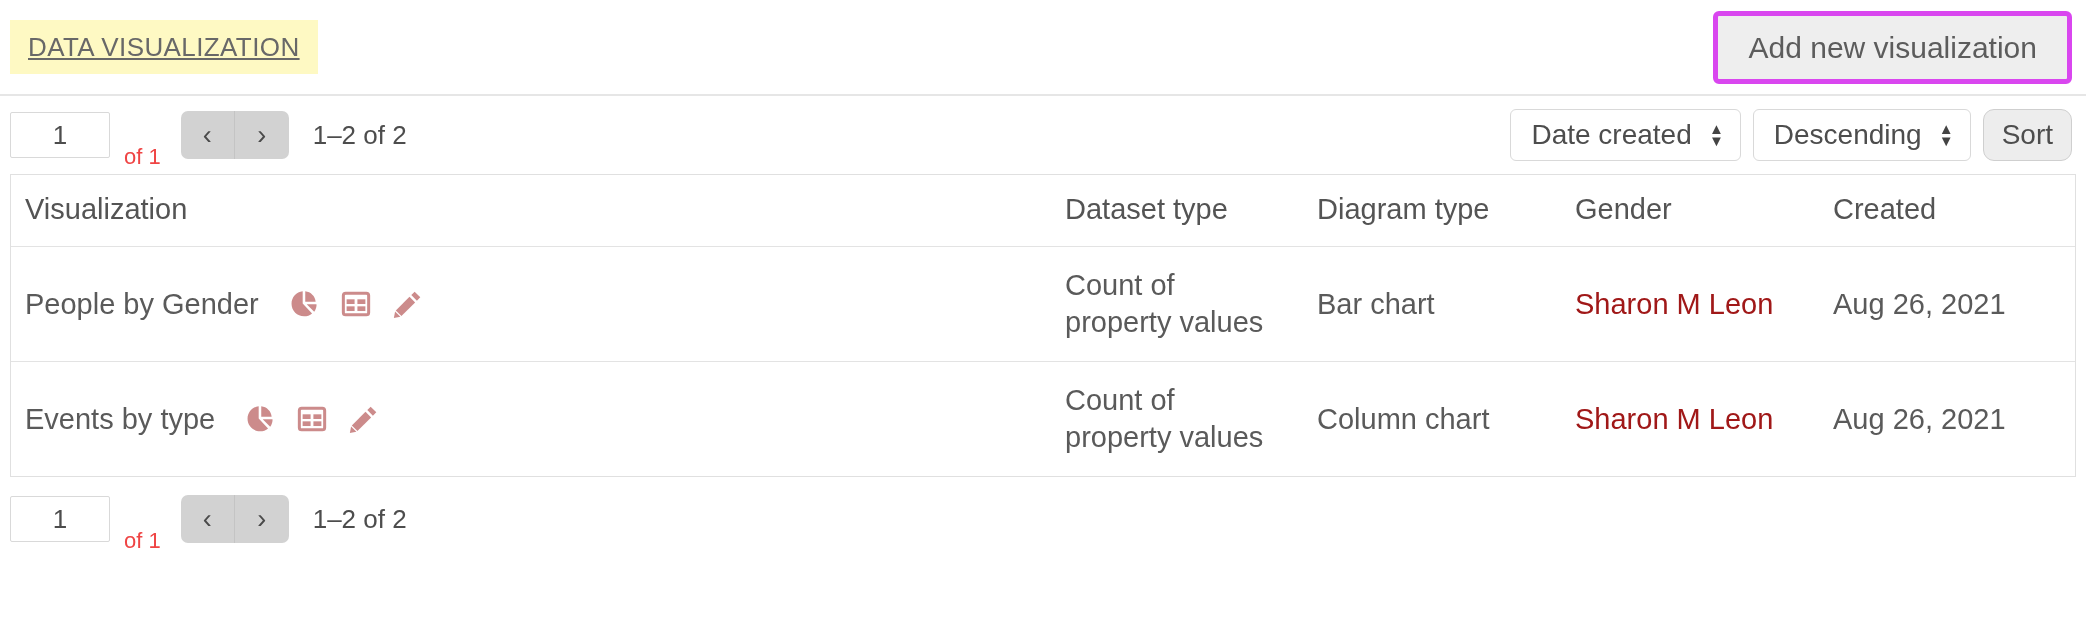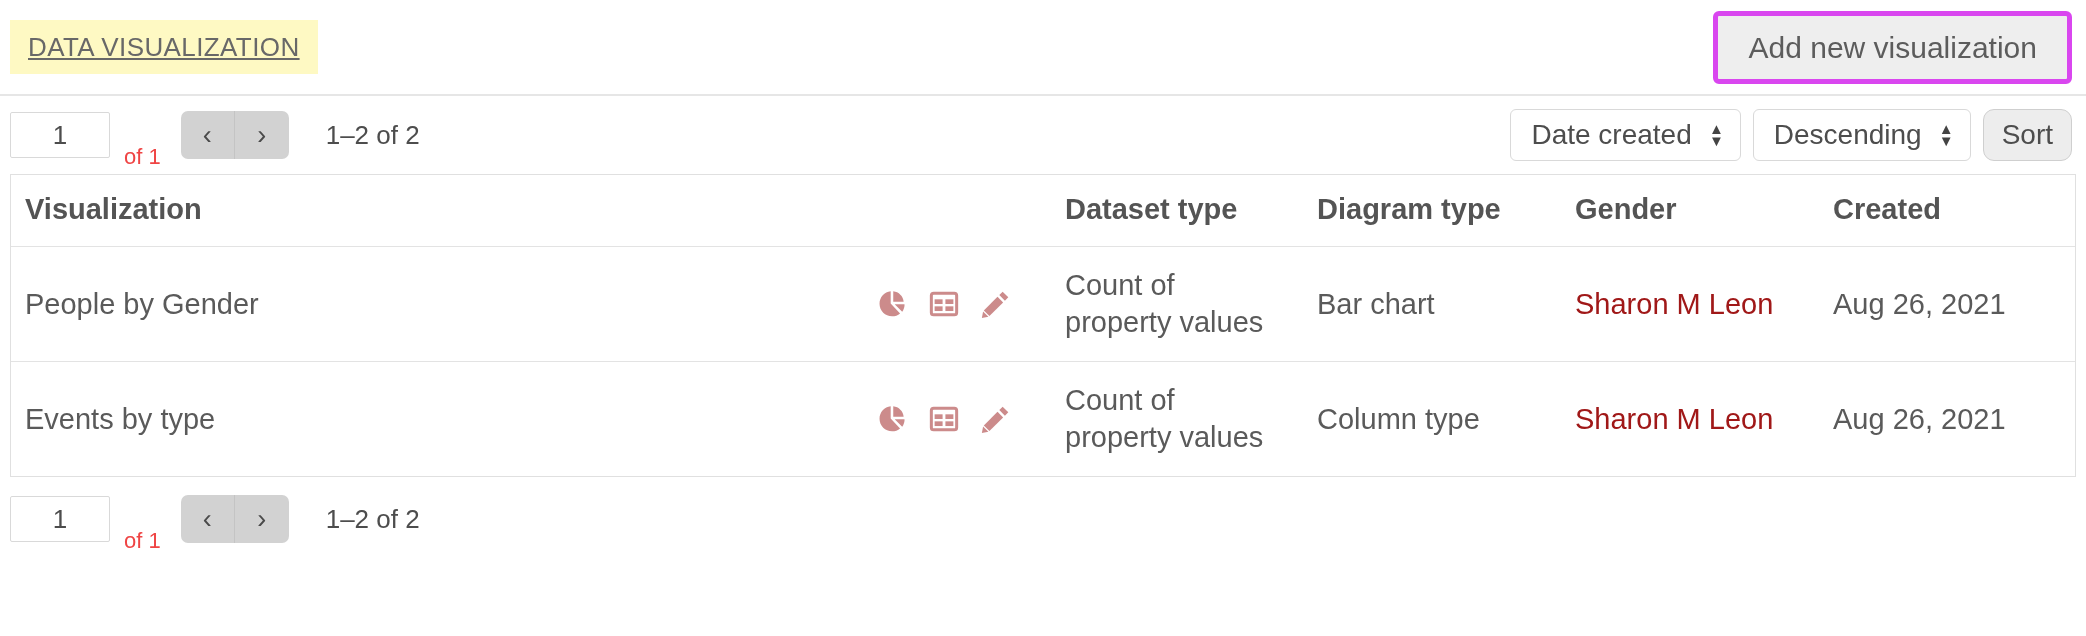--- a/index.html
+++ b/index.html
@@ -112,21 +112,21 @@
     cursor: pointer;
     display: flex;
     align-items: center;
     justify-content: center;
     font-family: "Liberation Sans", sans-serif;
   }
   .pager-btn.prev { border-right: 1px solid #c4c4c4; }
   .page-range {
     font-size: 26px;
     color: #4d4d4d;
-    margin-left: 23px;
+    margin-left: 10px;
     white-space: nowrap;
   }
 
   .sorting {
     margin-left: auto;
     display: flex;
     align-items: center;
     gap: 12px;
   }
   .select-wrap {
@@ -179,21 +179,21 @@
     border-bottom: 1px solid #e0e0e0;
   }
   table.vis-table {
     width: 100%;
     border-collapse: collapse;
     table-layout: fixed;
   }
   table.vis-table th {
     text-align: left;
     font-size: 29px;
-    font-weight: bold;
+    font-weight: normal;
     color: #545454;
     padding: 18px 14px 20px 14px;
     border-bottom: 1px solid #e3e3e3;
     vertical-align: middle;
   }
   table.vis-table td {
     font-size: 29px;
     color: #5a5a5a;
     padding: 20px 14px;
     border-bottom: 1px solid #e3e3e3;
@@ -203,21 +203,21 @@
 
   .col-vis     { width: 1040px; }
   .col-dataset { width: 252px; }
   .col-diagram { width: 258px; }
   .col-owner   { width: 258px; }
   .col-created { width: auto; }
 
   .vis-cell {
     display: flex;
     align-items: center;
-    justify-content: space-between;
+    justify-content: flex-start;
     gap: 28px;
     padding-right: 24px;
   }
   .vis-name { white-space: nowrap; }
   .row-actions {
     display: flex;
     align-items: center;
     gap: 18px;
   }
   .icon-btn {
@@ -360,21 +360,21 @@
                   <path d="M17.6 8.3l6.0 6.0L9.0 28.9l-6.0-6.0L17.6 8.3z" fill="#cc8b8b"></path>
                   <path d="M2.2 24.0l5.7 5.7-7.0 1.3 1.3-7.0z" fill="#cc8b8b"></path>
                 </svg>
               </span>
             </span>
           </div>
         </td>
         <td class="col-dataset">
           <span class="dataset-type">Count of property values</span>
         </td>
-        <td class="col-diagram">Column type</td>
+        <td class="col-diagram">Column chart</td>
         <td class="col-owner">
           <span class="owner-link">Sharon M Leon</span>
         </td>
         <td class="col-created created-cell">Aug 26, 2021</td>
       </tr>
 
     </tbody>
   </table>
 </div>
 

